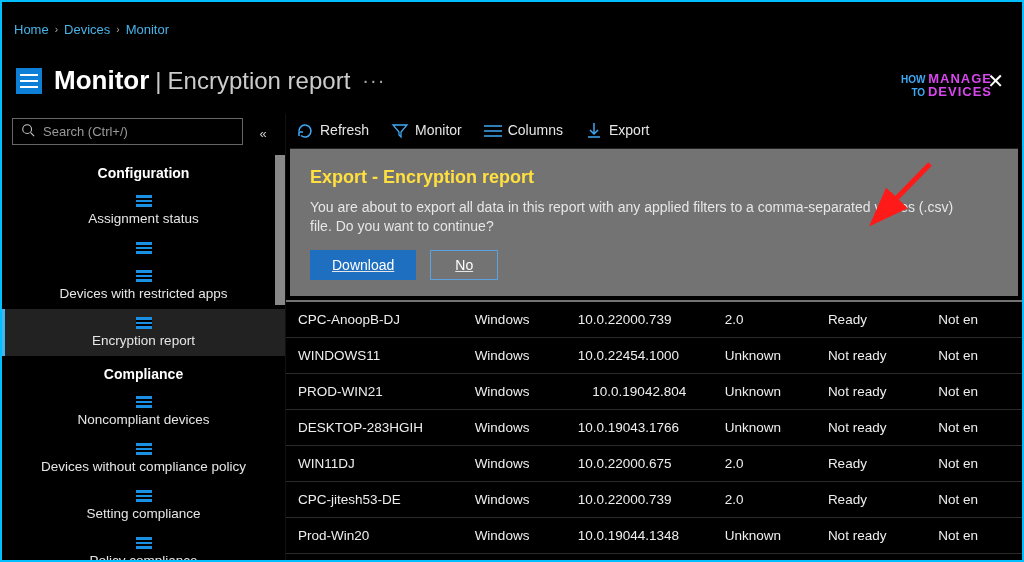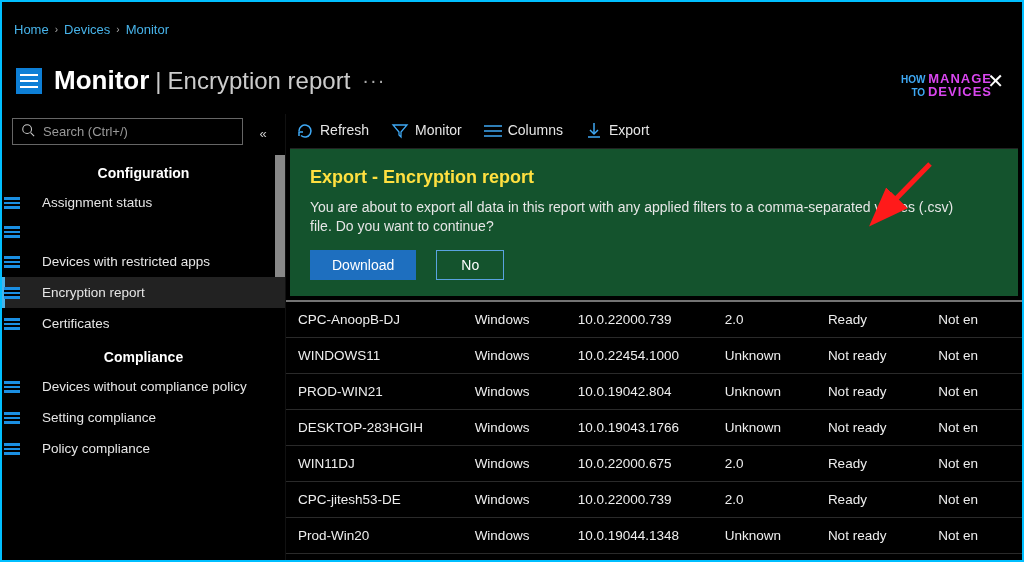--- a/index.html
+++ b/index.html
@@ -13,39 +13,39 @@
   .title { font-size: 26px; color:#fff; font-weight:600; }
   .subtitle { font-size:24px; color:#ccc; font-weight: 300; }
   .dots { color:#aaa; font-size:20px; letter-spacing: 1px; }
   .close-x { position:absolute; right:18px; top:12px; font-size:20px; color:#fff; cursor:pointer; }
   .main { display:flex; height: calc(100% - 90px); }
   .sidebar { width:284px; background:#000; border-right:1px solid #111; display:flex; flex-direction:column; }
   .search-wrap { display:flex; align-items:flex-end; gap:8px; padding:4px 10px 10px 10px; }
   .search { flex:1; display:flex; align-items:center; gap:8px; border:1px solid #666; padding:4px 8px; color:#999; font-size:13px; }
   .collapse-btn { width:24px; height:24px; display:flex; align-items:center; justify-content:center; color:#ccc; font-size:13px; cursor:pointer;}
   .section-heading { font-weight:600; font-size:14px; padding:10px 14px 6px 14px; color:#fff;}
-  .nav-item { display:flex; align-items:center; gap:22px; padding:8px 2px; font-size:13.5px; color:#e6e6e6; cursor:pointer; position:relative;}
+  .nav-item { display:flex; align-items:center; gap:4px; padding:8px 2px; font-size:13.5px; color:#e6e6e6; cursor:pointer; position:relative;flex-direction:column;}
   .nav-item .bar-icon { width:16px; height:12px; background:#1a8fe3; position:relative;}
   .nav-item .bar-icon::before { content:""; position:absolute; top:3px; left:0; right:0; height:2px; background:#000;}
   .nav-item .bar-icon::after { content:""; position:absolute; top:7px; left:0; right:0; height:2px; background:#000;}
   .nav-item.active { background:#222; }
   .nav-item.active::before { content:""; position:absolute; left:0; top:0; bottom:0; width:3px; background:#47b3e9;}
   .nav-scroll { overflow-y:auto; flex:1; position:relative;text-align:center;}
   .nav-scroll::-webkit-scrollbar { width:10px; }
   .nav-scroll::-webkit-scrollbar-track { background:#000;}
   .nav-scroll::-webkit-scrollbar-thumb { background:#555;}
   .scrollbar-fake { position:absolute; right:0; top:0; width:10px; height:150px; background:#888;}
   .content { flex:1; display:flex; flex-direction:column; overflow:hidden; position:relative;}
   .toolbar { display:flex; align-items:center; gap:22px; padding:8px 10px 8px 10px; font-size:14px; }
   .tbtn { display:flex; align-items:flex-start; gap:6px; cursor:pointer; color:#e6e6e6;}
   .tbtn .ticon { color:#3fa9f5; display:inline-flex; align-items:center; justify-content:center; width:18px; height:18px;}
-  .export-dialog { background:#14532d; padding:18px 20px 16px 20px; margin:0 4px 4px 4px; position:relative; border-top:1px solid #222;}
+  .export-dialog { background:#737373; padding:18px 20px 16px 20px; margin:0 4px 4px 4px; position:relative; border-top:1px solid #222;}
   .export-title { color:#ffe040; font-size:18px; font-weight:600; margin-bottom:10px;}
   .export-text { font-size:14px; color:#e6e6e6; line-height:1.35; margin-bottom:14px; max-width:660px;}
-  .dlg-buttons { display:flex; gap:20px;}
+  .dlg-buttons { display:flex; gap:14px;text-decoration:underline;}
   .btn-primary { background:#1e6fbf; color:#fff; border:none; padding:7px 22px; font-size:14px; cursor:pointer;}
   .btn-secondary { background:transparent; color:#fff; border:1px solid #5aa3e0; padding:6px 24px; font-size:14px; cursor:pointer;}
   .table-wrap { flex:1; overflow:auto; border-top:2px solid #737373; position:relative;}
   table { width:100%; border-collapse:collapse; }
   td { padding:10px 12px; font-size:13.5px; border-bottom:1px solid #2a2a2a; color:#eee; white-space:nowrap;}
   .table-wrap::-webkit-scrollbar { width:14px; }
   .table-wrap::-webkit-scrollbar-track { background:#000;}
   .table-wrap::-webkit-scrollbar-thumb { background:#777;}
   .arrow { position:absolute; top:46px; left:584px; z-index:20; pointer-events:none;}
   .logo { position:absolute; right:30px; top:70px; font-size:10px; color:#7da5b8; text-align:right; line-height:1; z-index:5; }
@@ -107,26 +107,26 @@
           <span class="bar-icon"></span>
         </div>
       <div class="nav-item">
           <span class="bar-icon"></span>
           <span>Devices with restricted apps</span>
         </div>
       <div class="nav-item active">
           <span class="bar-icon"></span>
           <span>Encryption report</span>
         </div>
-      <div class="nav-item">
-          <span class="bar-icon"></span>
-          <span>Certificates</span>
-        </div>
 
       <div class="section-heading">Compliance</div>
+      <div class="nav-item">
+          <span class="bar-icon"></span>
+          <span>Noncompliant devices</span>
+        </div>
       <div class="nav-item">
           <span class="bar-icon"></span>
           <span>Devices without compliance policy</span>
         </div>
       <div class="nav-item">
           <span class="bar-icon"></span>
           <span>Setting compliance</span>
         </div>
       <div class="nav-item">
           <span class="bar-icon"></span>
@@ -212,21 +212,21 @@
               <td style="width: 24%;">WINDOWS11</td>
               <td style="width: 14%;">Windows</td>
               <td style="width: 20%;">10.0.22454.1000</td>
               <td style="width: 14%;">Unknown</td>
               <td style="width: 15%;">Not ready</td>
               <td style="width: 13%;">Not en</td>
             </tr>
             <tr>
               <td style="width: 24%;">PROD-WIN21</td>
               <td style="width: 14%;">Windows</td>
-              <td style="width: 20%;">10.0.19042.804</td>
+              <td style="width: 20%; text-align: center;">10.0.19042.804</td>
               <td style="width: 14%;">Unknown</td>
               <td style="width: 15%;">Not ready</td>
               <td style="width: 13%;">Not en</td>
             </tr>
             <tr>
               <td style="width: 24%;">DESKTOP-283HGIH</td>
               <td style="width: 14%;">Windows</td>
               <td style="width: 20%;">10.0.19043.1766</td>
               <td style="width: 14%;">Unknown</td>
               <td style="width: 15%;">Not ready</td>

